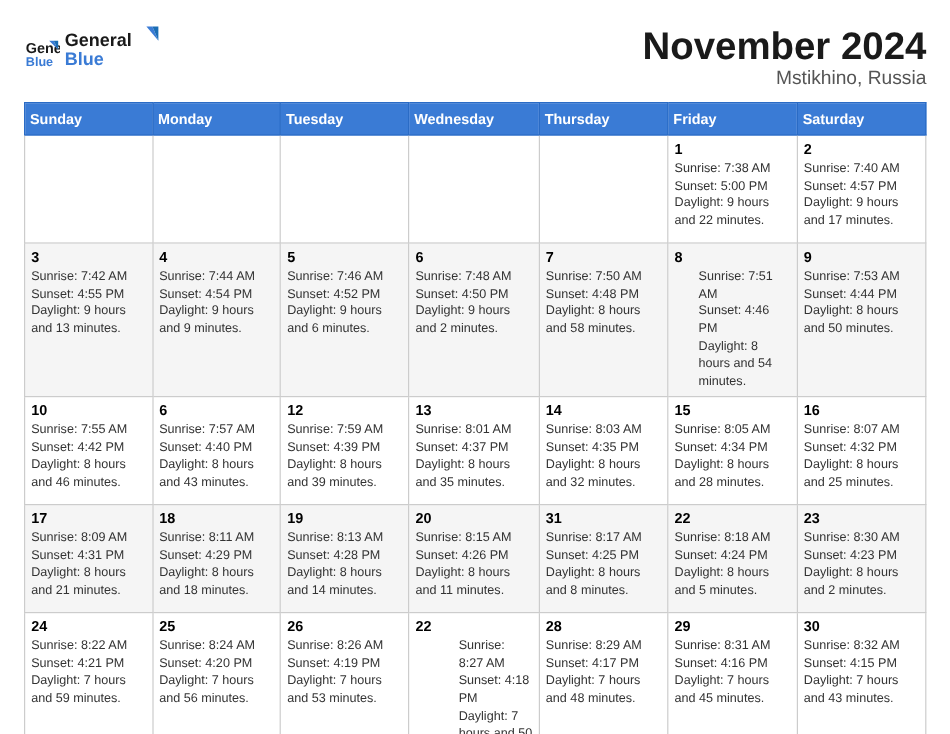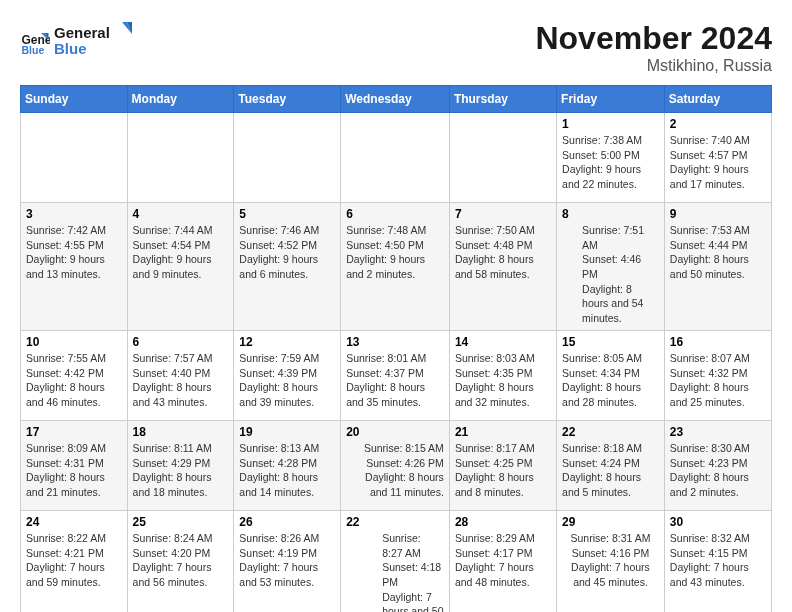--- a/index.html
+++ b/index.html
@@ -238,26 +238,26 @@
 Daylight: 8 hours and 18 minutes.</div>
         </td>
         <td>
           <span class="day-number">19</span>
           <div class="day-info" style="white-space: pre-line;">Sunrise: 8:13 AM
 Sunset: 4:28 PM
 Daylight: 8 hours and 14 minutes.</div>
         </td>
         <td>
           <span class="day-number">20</span>
-          <div class="day-info" style="white-space: pre-line; text-align: right;">Sunrise: 8:15 AM
+          <div class="day-info" style="white-space: pre-line;">Sunrise: 8:15 AM
 Sunset: 4:26 PM
 Daylight: 8 hours and 11 minutes.</div>
         </td>
         <td>
-          <span class="day-number">21</span>
+          <span class="day-number">31</span>
           <div class="day-info" style="white-space: pre-line;">Sunrise: 8:17 AM
 Sunset: 4:25 PM
 Daylight: 8 hours and 8 minutes.</div>
         </td>
         <td>
           <span class="day-number">22</span>
           <div class="day-info" style="white-space: pre-line;">Sunrise: 8:18 AM
 Sunset: 4:24 PM
 Daylight: 8 hours and 5 minutes.</div>
         </td>
@@ -294,21 +294,21 @@
 Daylight: 7 hours and 50 minutes.</div>
         </td>
         <td>
           <span class="day-number">28</span>
           <div class="day-info" style="white-space: pre-line;">Sunrise: 8:29 AM
 Sunset: 4:17 PM
 Daylight: 7 hours and 48 minutes.</div>
         </td>
         <td>
           <span class="day-number">29</span>
-          <div class="day-info" style="white-space: pre-line; text-align: center;">Sunrise: 8:31 AM
+          <div class="day-info" style="white-space: pre-line;">Sunrise: 8:31 AM
 Sunset: 4:16 PM
 Daylight: 7 hours and 45 minutes.</div>
         </td>
         <td>
           <span class="day-number">30</span>
           <div class="day-info" style="white-space: pre-line;">Sunrise: 8:32 AM
 Sunset: 4:15 PM
 Daylight: 7 hours and 43 minutes.</div>
         </td>
       </tr>

